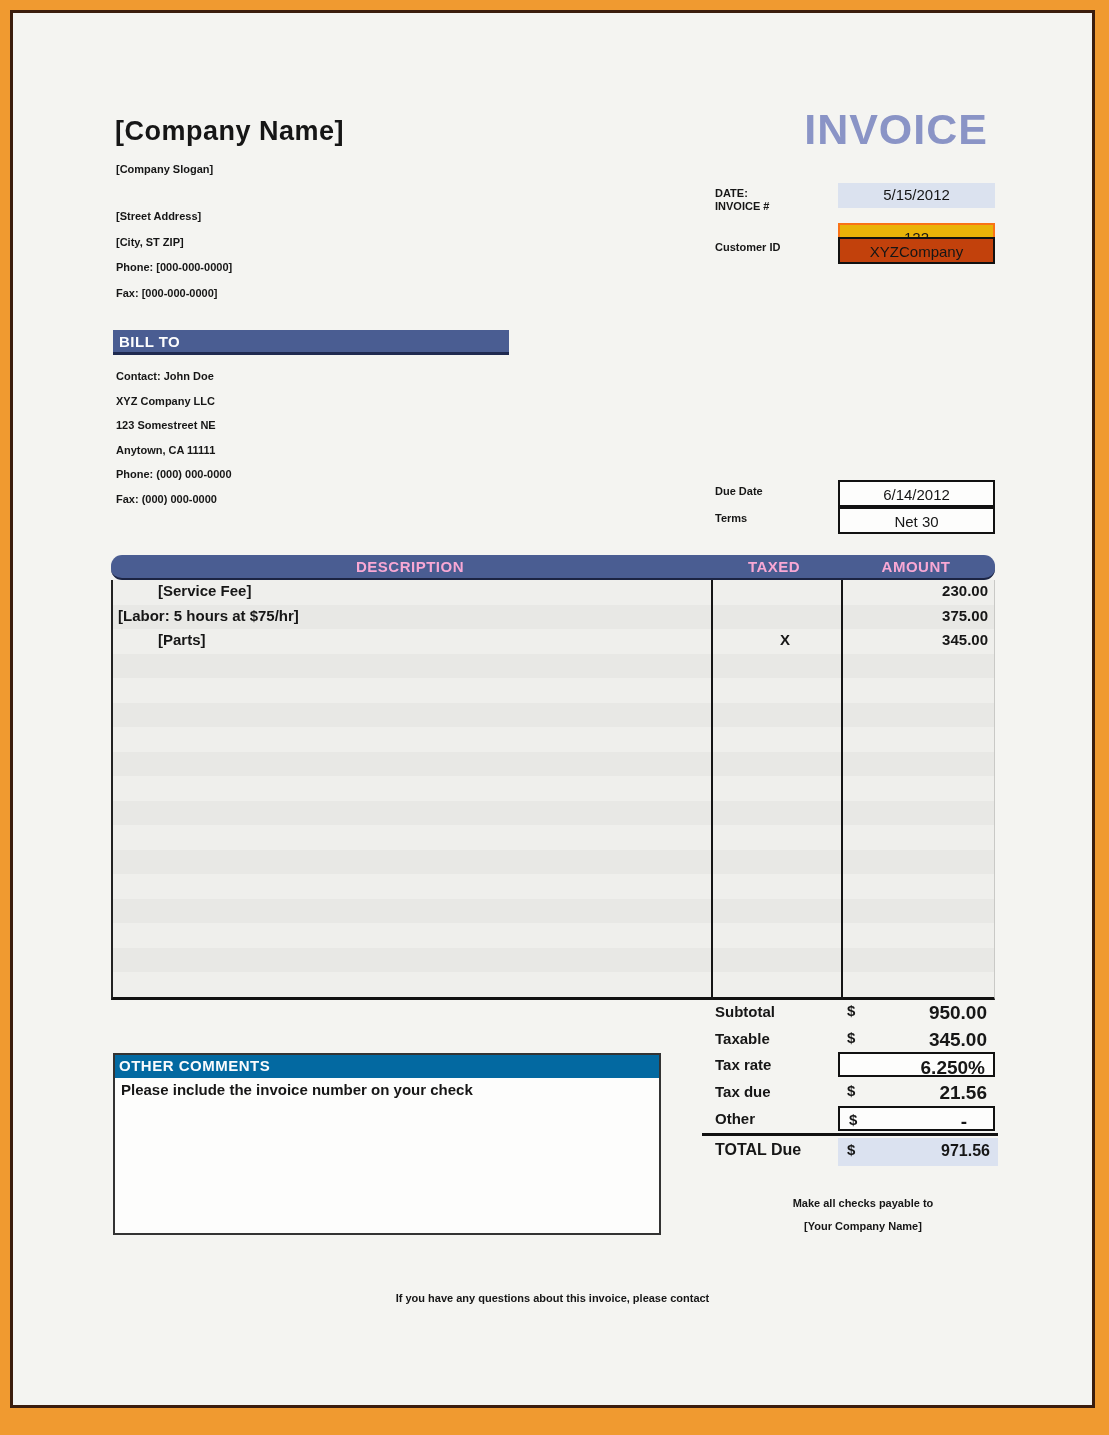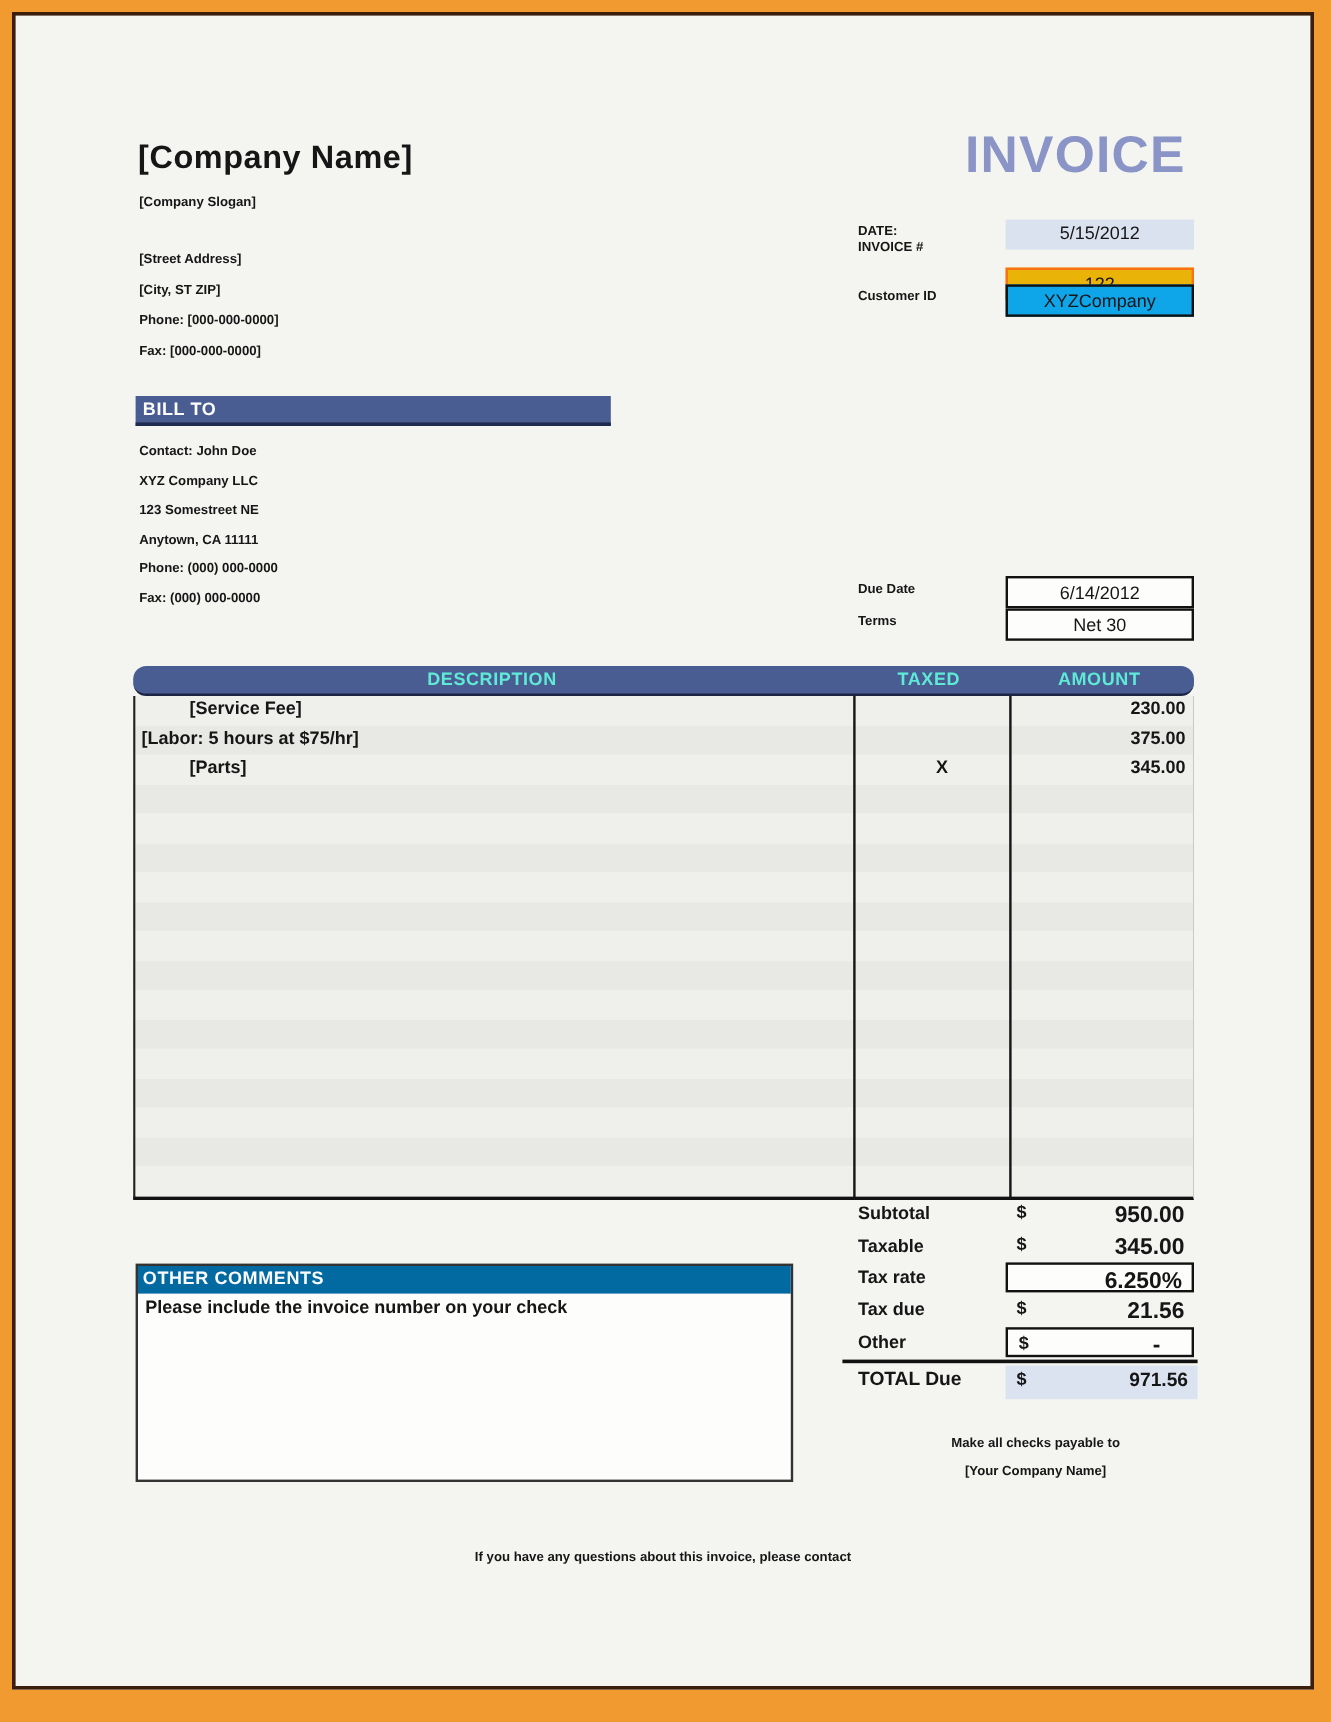--- a/index.html
+++ b/index.html
@@ -24,34 +24,34 @@
   #company-address { left:103px; top:191px; line-height:25.7px; }
 
   
   #invoice-title { left:735px; top:92px; width:240px; text-align:right;
     font-size:43px; font-weight:800; color:#8A94C6; letter-spacing:1px; }
   .meta-label { left:702px; width:120px; }
   .meta-cell { left:825px; width:157px; height:27px; text-align:center;
     font-size:15px; font-weight:400; padding-top:4px; }
   #date-cell { top:170px; height:25px; background:#DBE2EF; padding-top:3px; }
   #invoice-number-cell { top:210px; background:#eab308; border:2px solid #f97316; }
-  #customer-id-cell { top:224px; background:#0ea5e9; border:2px solid #111; }
+  #customer-id-cell { top:224px; background:#c2410c; border:2px solid #111; }
   #due-date-cell { top:467px; background:#FDFDFC; border:2px solid #111; }
   #terms-cell { top:494px; background:#FDFDFC; border:2px solid #111; }
 
   
   #bill-to-bar { left:100px; top:317px; width:396px; height:25px;
     background:#4A5D92; border-bottom:3px solid #1F2A50;
     color:#FDFDFD; font-weight:700; font-size:15px; padding:3px 0 0 6px; letter-spacing:0.5px; }
   #bill-to-lines { left:103px; top:351px; line-height:24.6px; }
 
   
   #items-table { left:98px; top:542px; width:884px; }
   #items-header { display:flex; height:25px; background:#4A5D92;
-    border-bottom:2px solid #1C2443; color:#5eead4; font-weight:700; font-size:15px;border-radius:11px; }
+    border-bottom:2px solid #1C2443; color:#f9a8d4; font-weight:700; font-size:15px;border-radius:11px; }
   #items-header .hc { padding-top:3px; text-align:center; letter-spacing:0.5px; }
   #items-body { position:relative; border-left:2px solid #222; border-right:1px solid #C9C9C6;
     border-bottom:3px solid #111; }
   .item-row { display:flex; height:24.5px; overflow:hidden; }
   .item-row.even { background:#EFEFEC;padding-left:40px; }
   .item-row.odd  { background:#E8E8E5; }
   .item-row .cell { font-size:15px; font-weight:600; padding-top:2px; }
   .col-desc   { width:598px; padding-left:5px; }
   .col-taxed  { width:130px; text-align:center; }
   .col-amount { width:154px; text-align:right; padding-right:6px; }

